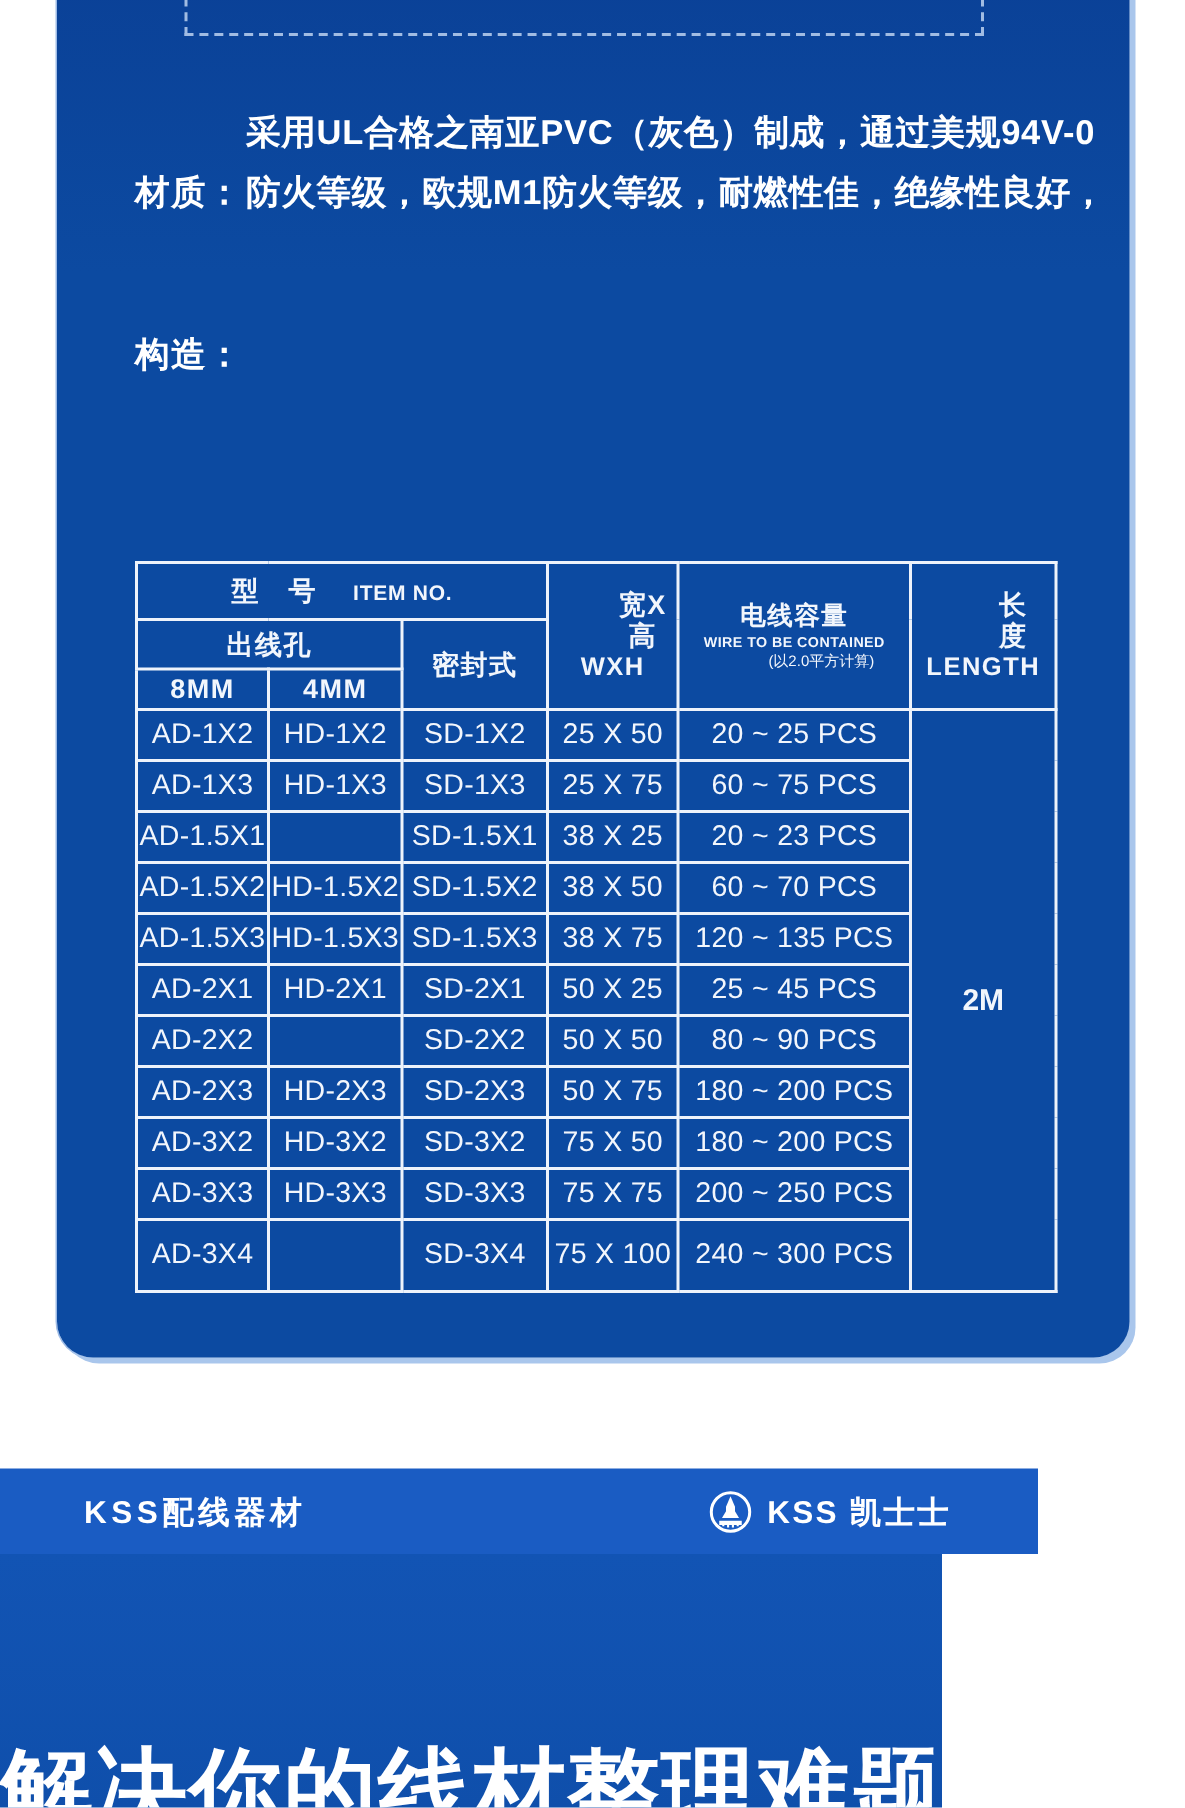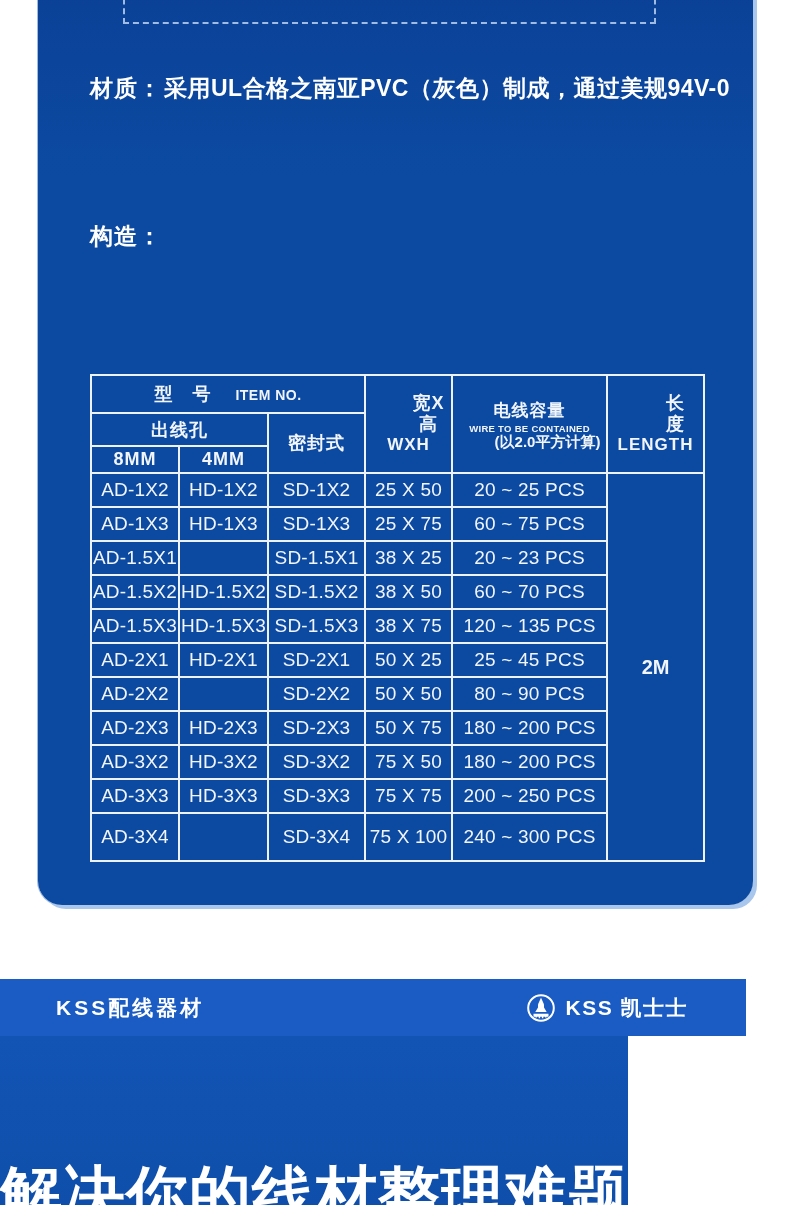--- a/index.html
+++ b/index.html
@@ -79,31 +79,31 @@
   tr.hrow3 { height: 27px; }
   tr.drow  { height: 34px; }
   tr.drow.tall { height: 48px; }
 
   .th-cn { font-size: 18px; font-weight: 700; letter-spacing: 1px; }
   .th-en { font-size: 14px; font-weight: 600; margin-left: 24px; letter-spacing: 0.5px; }
   .th-stack-line1 { display: block; font-size: 18px; font-weight: 700; line-height: 21px; letter-spacing: 1px; padding-left: 40px; }
   .th-stack-line2 { display: block; font-size: 17px; font-weight: 700; line-height: 20px; letter-spacing: 1px; }
   .th-cap-cn   { display: block; font-size: 17px; font-weight: 700; line-height: 22px; letter-spacing: 1px; }
   .th-cap-en   { display: block; font-size: 9.5px; font-weight: 600; line-height: 13px; letter-spacing: 0.3px; }
-  .th-cap-note { display: block; font-size: 15px; font-weight: 700; line-height: 14px; margin-left: 36px; }
+  .th-cap-note { display: block; font-size: 10px; font-weight: 400; line-height: 14px; margin-left: 36px; }
   td.dcell { font-size: 19px; font-weight: 500; letter-spacing: 0.2px; }
   td.len-cell { font-size: 20px; font-weight: 600; }
 
   
 
   
   .brand-bar {
     position: absolute;
     left: 0; top: 979px;
-    width: 746px; height: 57px;
+    width: 692px; height: 57px;
     background: #1a5cc3;
     display: flex;
     align-items: center;
     justify-content: space-between;
     padding: 0 58px 0 56px;
   }
   .brand-bar-left {
     font-size: 21px;
     font-weight: 700;
     letter-spacing: 3px;
@@ -146,20 +146,21 @@
 <body>
 
 <div class="spec-card">
 
   <div class="dashed-box"></div>
 
   <div class="info-row materials">
     <div class="info-label">材质：</div>
     <div class="info-lines">
       <div class="info-line">采用UL合格之南亚PVC（灰色）制成，通过美规94V-0</div>
+      <div class="info-line">防火等级，欧规M1防火等级，耐燃性佳，绝缘性良好，</div>
     </div>
   </div>
 
   <div class="info-row construction">
     <div class="info-label">构造：</div>
   </div>
 
   <div class="spec-table-wrap">
     <table class="spec">
       <colgroup>

